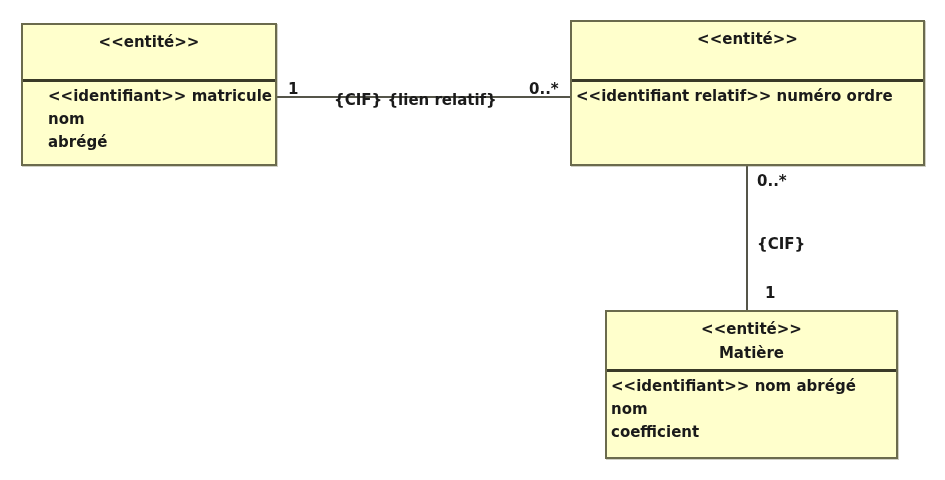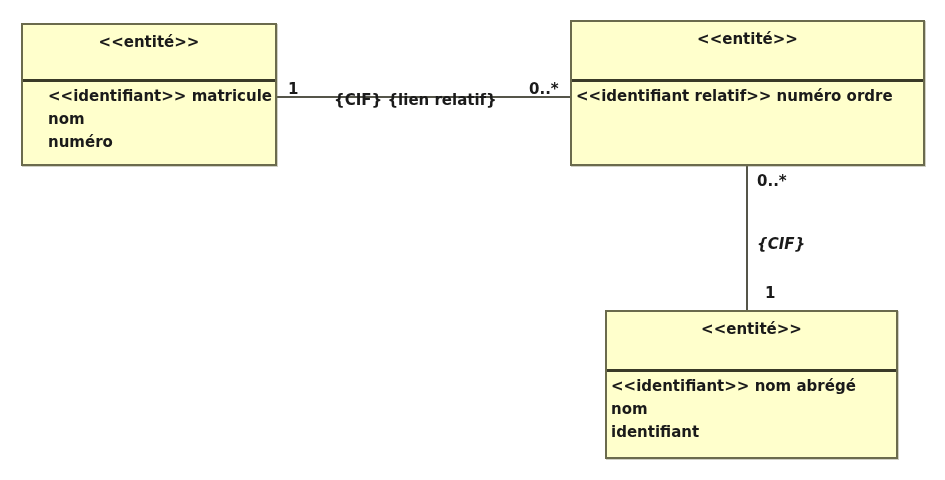--- a/index.html
+++ b/index.html
@@ -92,21 +92,21 @@
     font-size: 15px;
     line-height: 18px;
     color: #1a1a1a;
     white-space: nowrap;
   }
   #label-card-etudiant     { left: 288px; top: 80px; }
   #label-constraint-main   { left: 334px; top: 91px; }
   #label-card-devoir       { left: 529px; top: 80px; }
 
   #label-card-devoir-vert  { left: 757px; top: 172px; }
-  #label-constraint-vert   { left: 757px; top: 235px; font-style: italic; }
+  #label-constraint-vert   { left: 757px; top: 235px; }
   #label-card-matiere      { left: 765px; top: 284px; }
 </style>
 </head>
 <body>
 
 <div id="diagram">
 
   <div class="assoc-line-h" id="assoc-line-etudiant-devoir"></div>
 
   <span class="assoc-label" id="label-card-etudiant">1</span>
@@ -123,37 +123,38 @@
 
   <span class="assoc-label" id="label-card-matiere">1</span>
 
   <div class="entity" id="entity-etudiant">
     <div class="entity-header">
       <span class="entity-stereotype">&lt;&lt;entité&gt;&gt;</span>
     </div>
     <div class="entity-attrs">
       <span class="attr">&lt;&lt;identifiant&gt;&gt; matricule</span>
       <span class="attr">nom</span>
-      <span class="attr">numéro</span>
+      <span class="attr">abrégé</span>
     </div>
   </div>
 
   <div class="entity" id="entity-devoir">
     <div class="entity-header">
       <span class="entity-stereotype">&lt;&lt;entité&gt;&gt;</span>
     </div>
     <div class="entity-attrs">
       <span class="attr">&lt;&lt;identifiant relatif&gt;&gt; numéro ordre</span>
     </div>
   </div>
 
   <div class="entity" id="entity-matiere">
     <div class="entity-header">
       <span class="entity-stereotype">&lt;&lt;entité&gt;&gt;</span>
+      <span class="entity-name">Matière</span>
     </div>
     <div class="entity-attrs">
       <span class="attr">&lt;&lt;identifiant&gt;&gt; nom abrégé</span>
       <span class="attr">nom</span>
-      <span class="attr">identifiant</span>
+      <span class="attr">coefficient</span>
     </div>
   </div>
 
 </div>
 
 </body></html>

